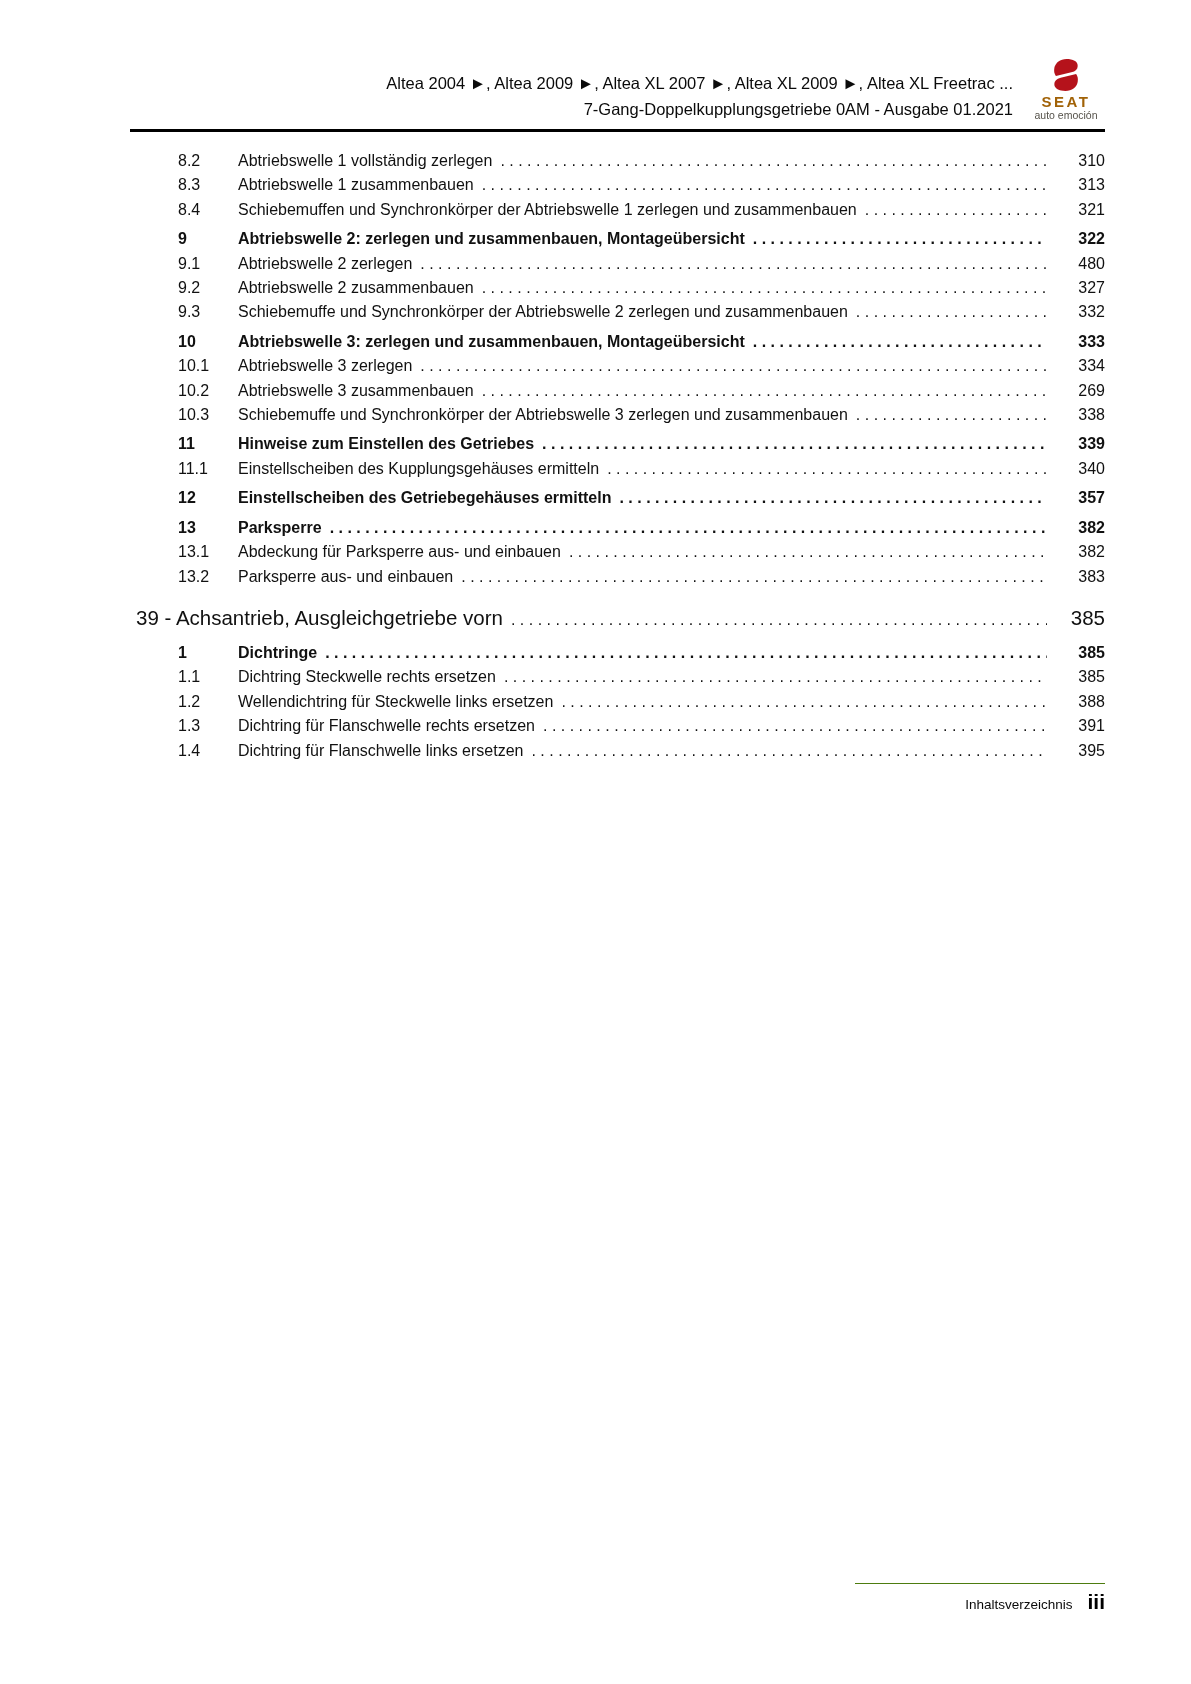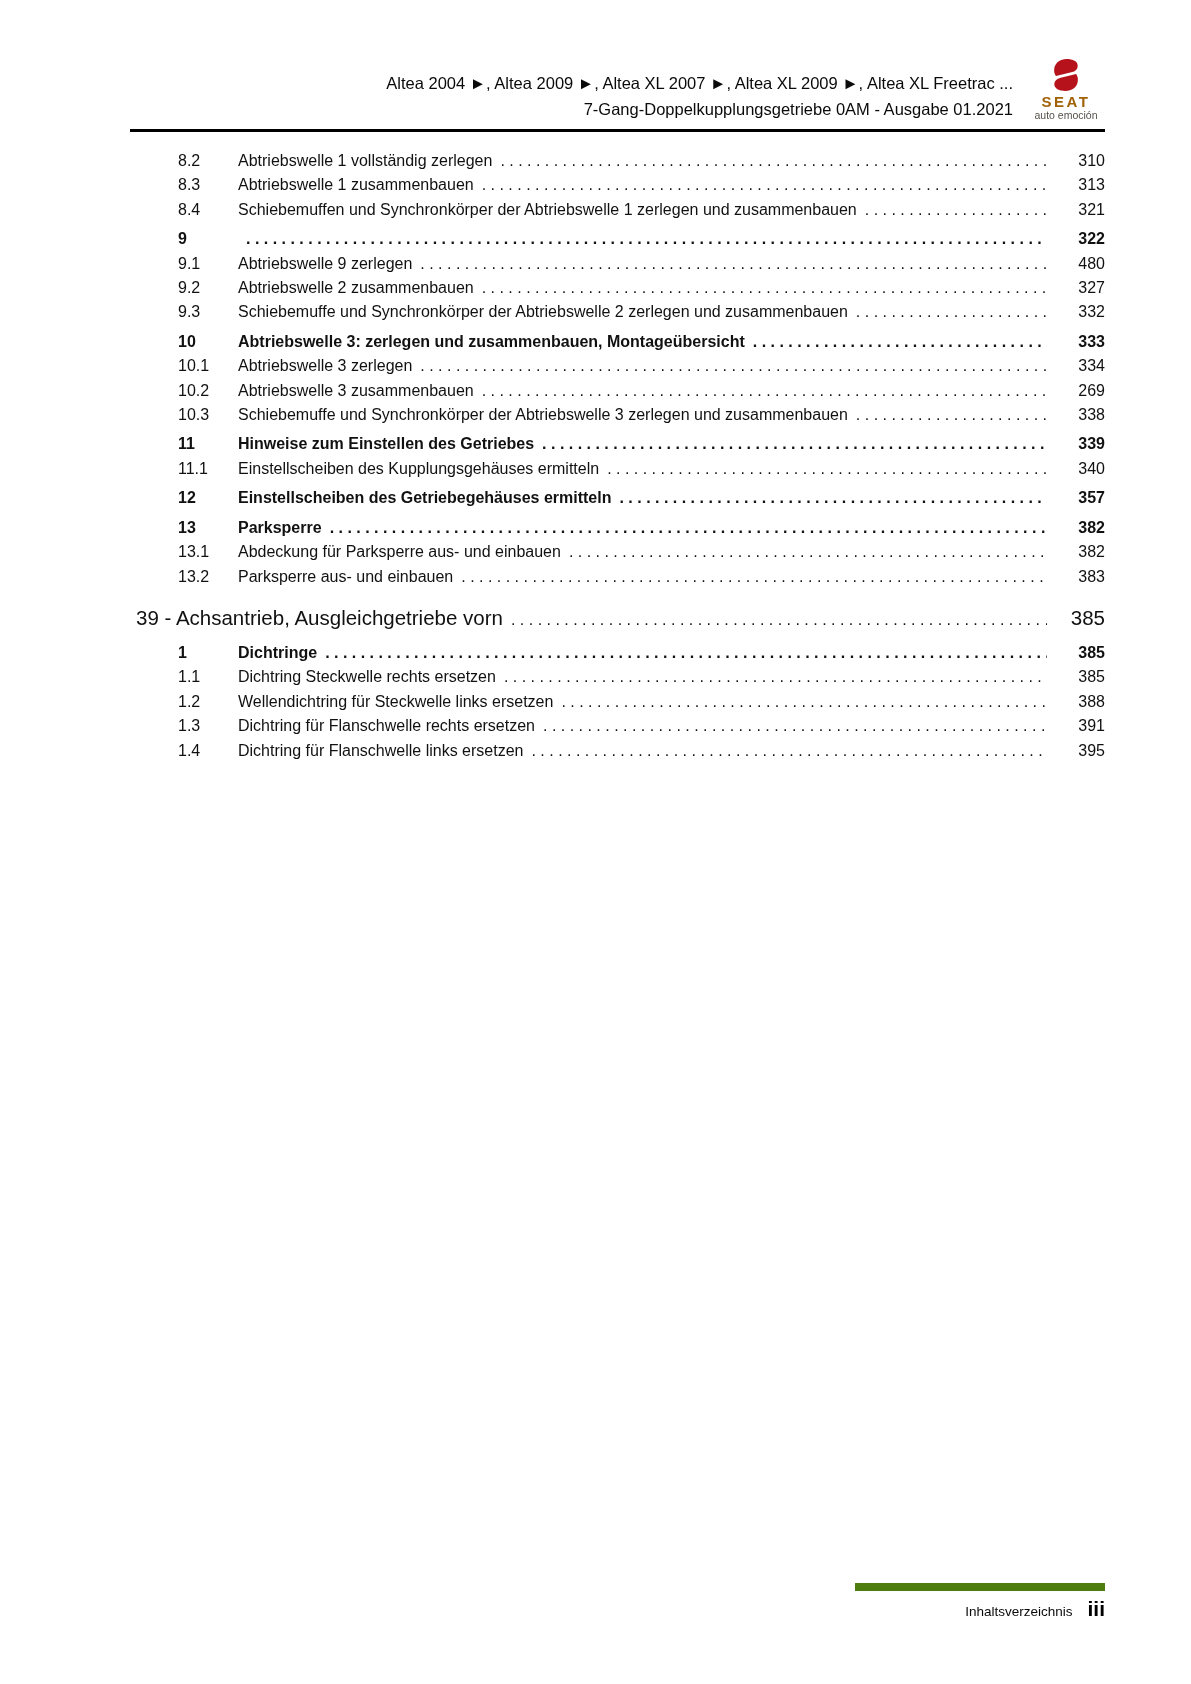--- a/index.html
+++ b/index.html
@@ -25,21 +25,21 @@
   .toc-row .title{flex:none;}
   .dots{flex:1 1 0;min-width:0;overflow:hidden;margin:0 22px 0 8px;font-size:16px;}
   .dots::after{content:". . . . . . . . . . . . . . . . . . . . . . . . . . . . . . . . . . . . . . . . . . . . . . . . . . . . . . . . . . . . . . . . . . . . . . . . . . . . . . . . . . . . . . . . . . . . . . . . . . . . . . . . . . . . . . . . . . . .";}
   .page-num{flex:none;min-width:36px;text-align:right;}
   .toc-row.section{font-weight:bold;margin-top:5px;}
   .toc-row.chapter{font-weight:normal;font-size:20.5px;line-height:32px;margin-top:13px;margin-left:-42px;}
   .toc-row.chapter .dots{font-size:16px;}
   
   .footer{
     position:absolute;top:1583px;right:86px;width:250px;
-    border-top:8px solid #4d7c0f;padding-top:6px;
+    border-top:1px solid #4d7c0f;padding-top:6px;
     display:flex;justify-content:flex-end;align-items:baseline;gap:15px;
   }
   .footer-label{font-size:13.5px;color:#0a0a0a;}
   .footer-page{font-size:21px;font-weight:bold;color:#000;}
 </style>
 </head>
 <body>
 
 <div class="page">
 
@@ -73,26 +73,27 @@
         <span class="page-num">313</span>
       </div>
       <div class="toc-row sub">
         <span class="num">8.4</span>
         <span class="title">Schiebemuffen und Synchronkörper der Abtriebswelle 1 zerlegen und zusammenbauen</span>
         <span class="dots"></span>
         <span class="page-num">321</span>
       </div>
       <div class="toc-row section">
         <span class="num">9</span>
+        <span class="title">Abtriebswelle 2: zerlegen und zusammenbauen, Montageübersicht</span>
         <span class="dots"></span>
         <span class="page-num">322</span>
       </div>
       <div class="toc-row sub">
         <span class="num">9.1</span>
-        <span class="title">Abtriebswelle 9 zerlegen</span>
+        <span class="title">Abtriebswelle 2 zerlegen</span>
         <span class="dots"></span>
         <span class="page-num">480</span>
       </div>
       <div class="toc-row sub">
         <span class="num">9.2</span>
         <span class="title">Abtriebswelle 2 zusammenbauen</span>
         <span class="dots"></span>
         <span class="page-num">327</span>
       </div>
       <div class="toc-row sub">

